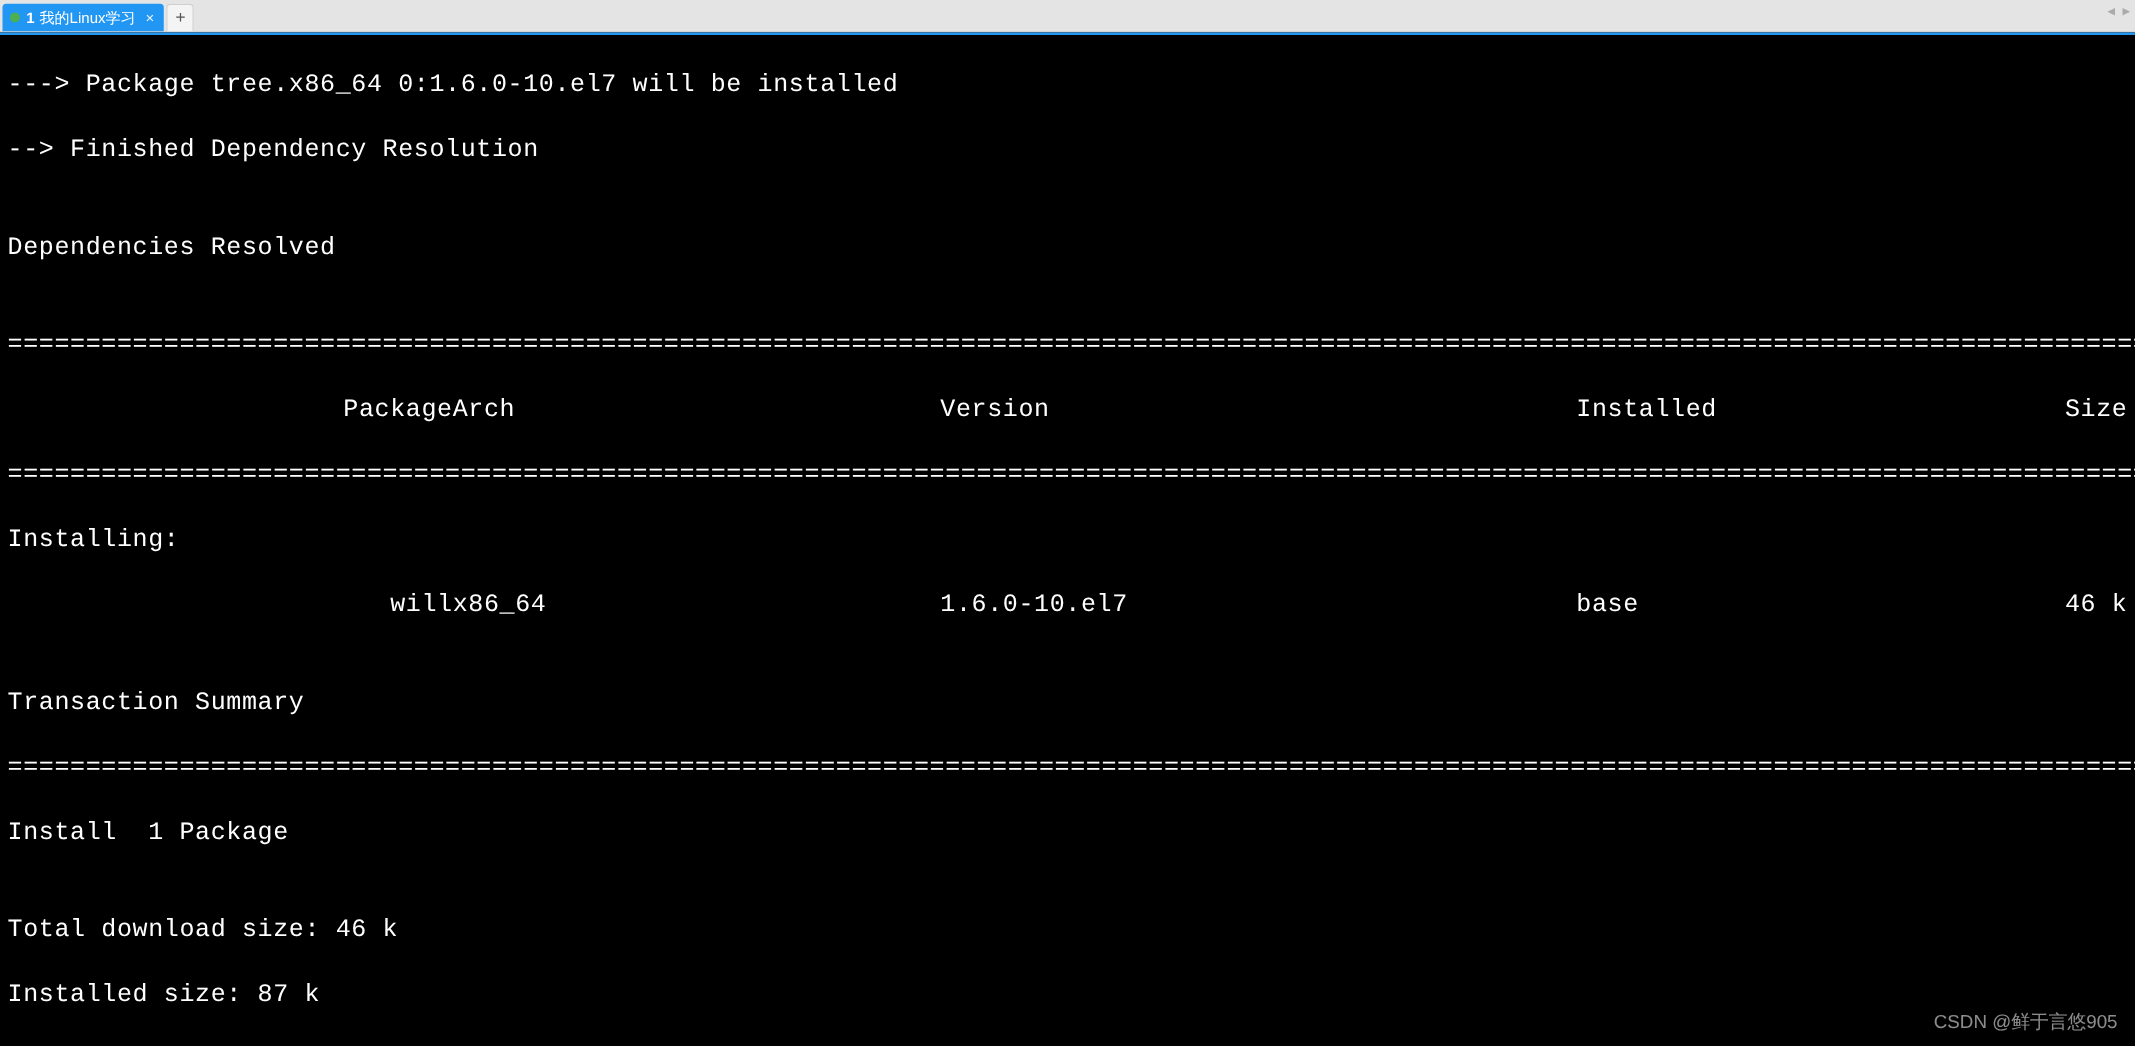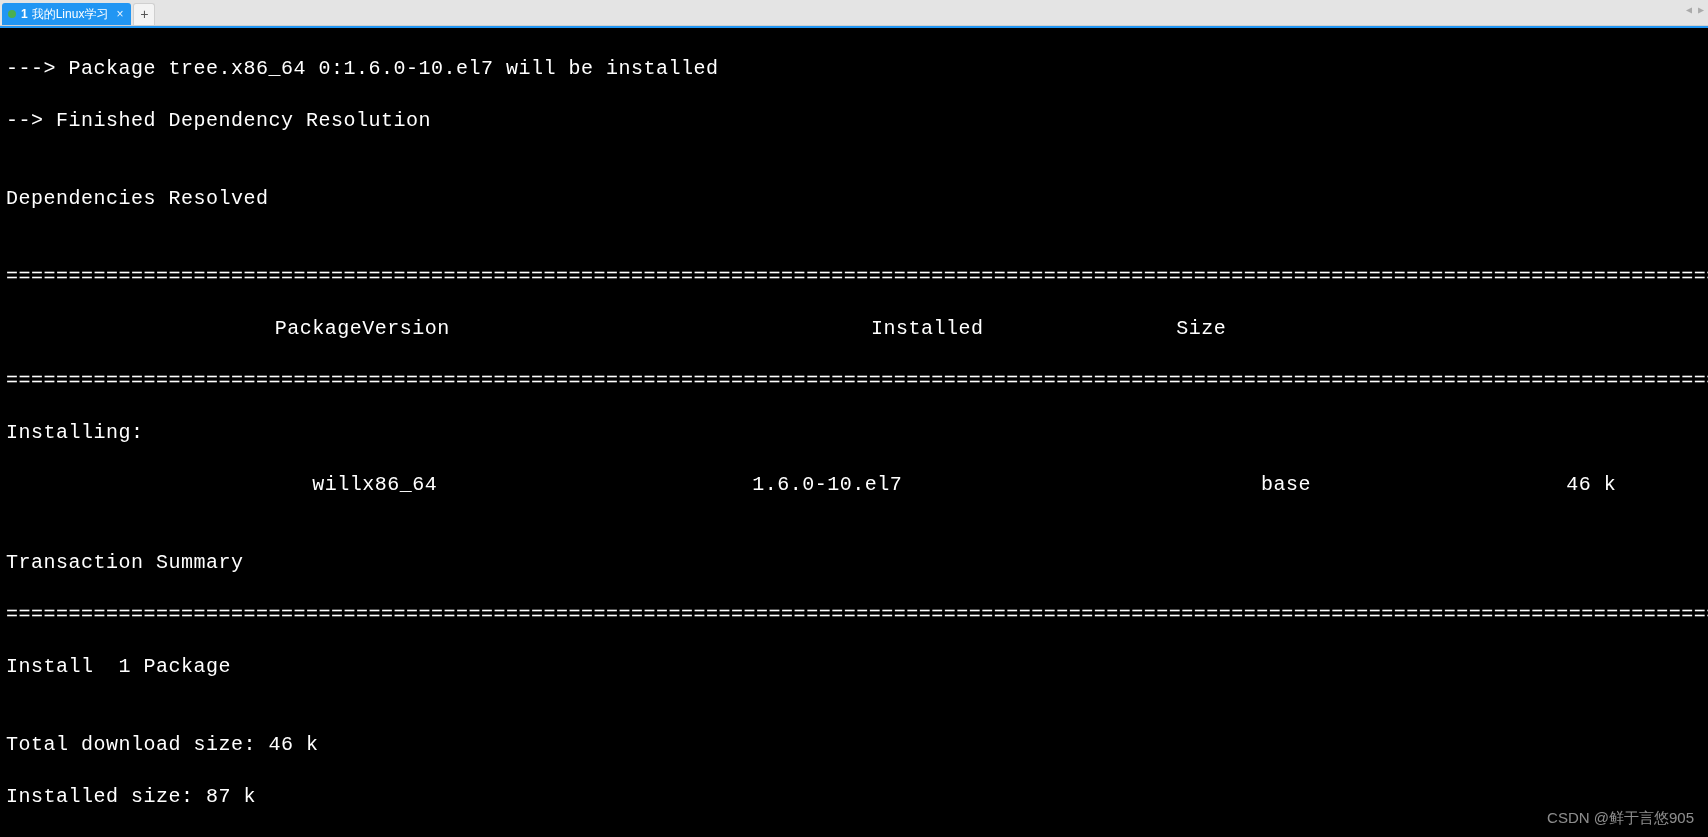--- a/index.html
+++ b/index.html
@@ -77,21 +77,21 @@
   .terminal .line { white-space: pre; }
   .row {
     display: flex;
     width: 100%;
   }
   .row > span { white-space: pre; }
   .c-pkg   { width: 21%; text-align: right; }
   .c-arch  { width: 23%; }
   .c-ver   { width: 30%; }
   .c-repo  { width: 18%; }
-  .c-size  { width: 8%; text-align: left; }
+  .c-size  { width: 8%; text-align: right; }
 
   .watermark {
     position: absolute;
     right: 14px;
     bottom: 6px;
     font-family: "Microsoft YaHei", sans-serif;
     font-size: 15px;
     color: rgba(255,255,255,0.55);
     letter-spacing: 0;
     margin-top: 42px;
@@ -118,20 +118,21 @@
 
 <div class="terminal">
 <div class="line">---&gt; Package tree.x86_64 0:1.6.0-10.el7 will be installed</div>
 <div class="line">--&gt; Finished Dependency Resolution</div>
 <div class="line"></div>
 <div class="line">Dependencies Resolved</div>
 <div class="line"></div>
 <div class="line">================================================================================================================================================</div>
 <div class="row">
   <span class="c-pkg"> Package</span>
+  <span class="c-arch">Arch</span>
   <span class="c-ver">Version</span>
   <span class="c-repo">Installed</span>
   <span class="c-size">Size</span>
 </div>
 <div class="line">================================================================================================================================================</div>
 <div class="line">Installing:</div>
 <div class="row">
   <span class="c-pkg"> will</span>
   <span class="c-arch">x86_64</span>
   <span class="c-ver">1.6.0-10.el7</span>

